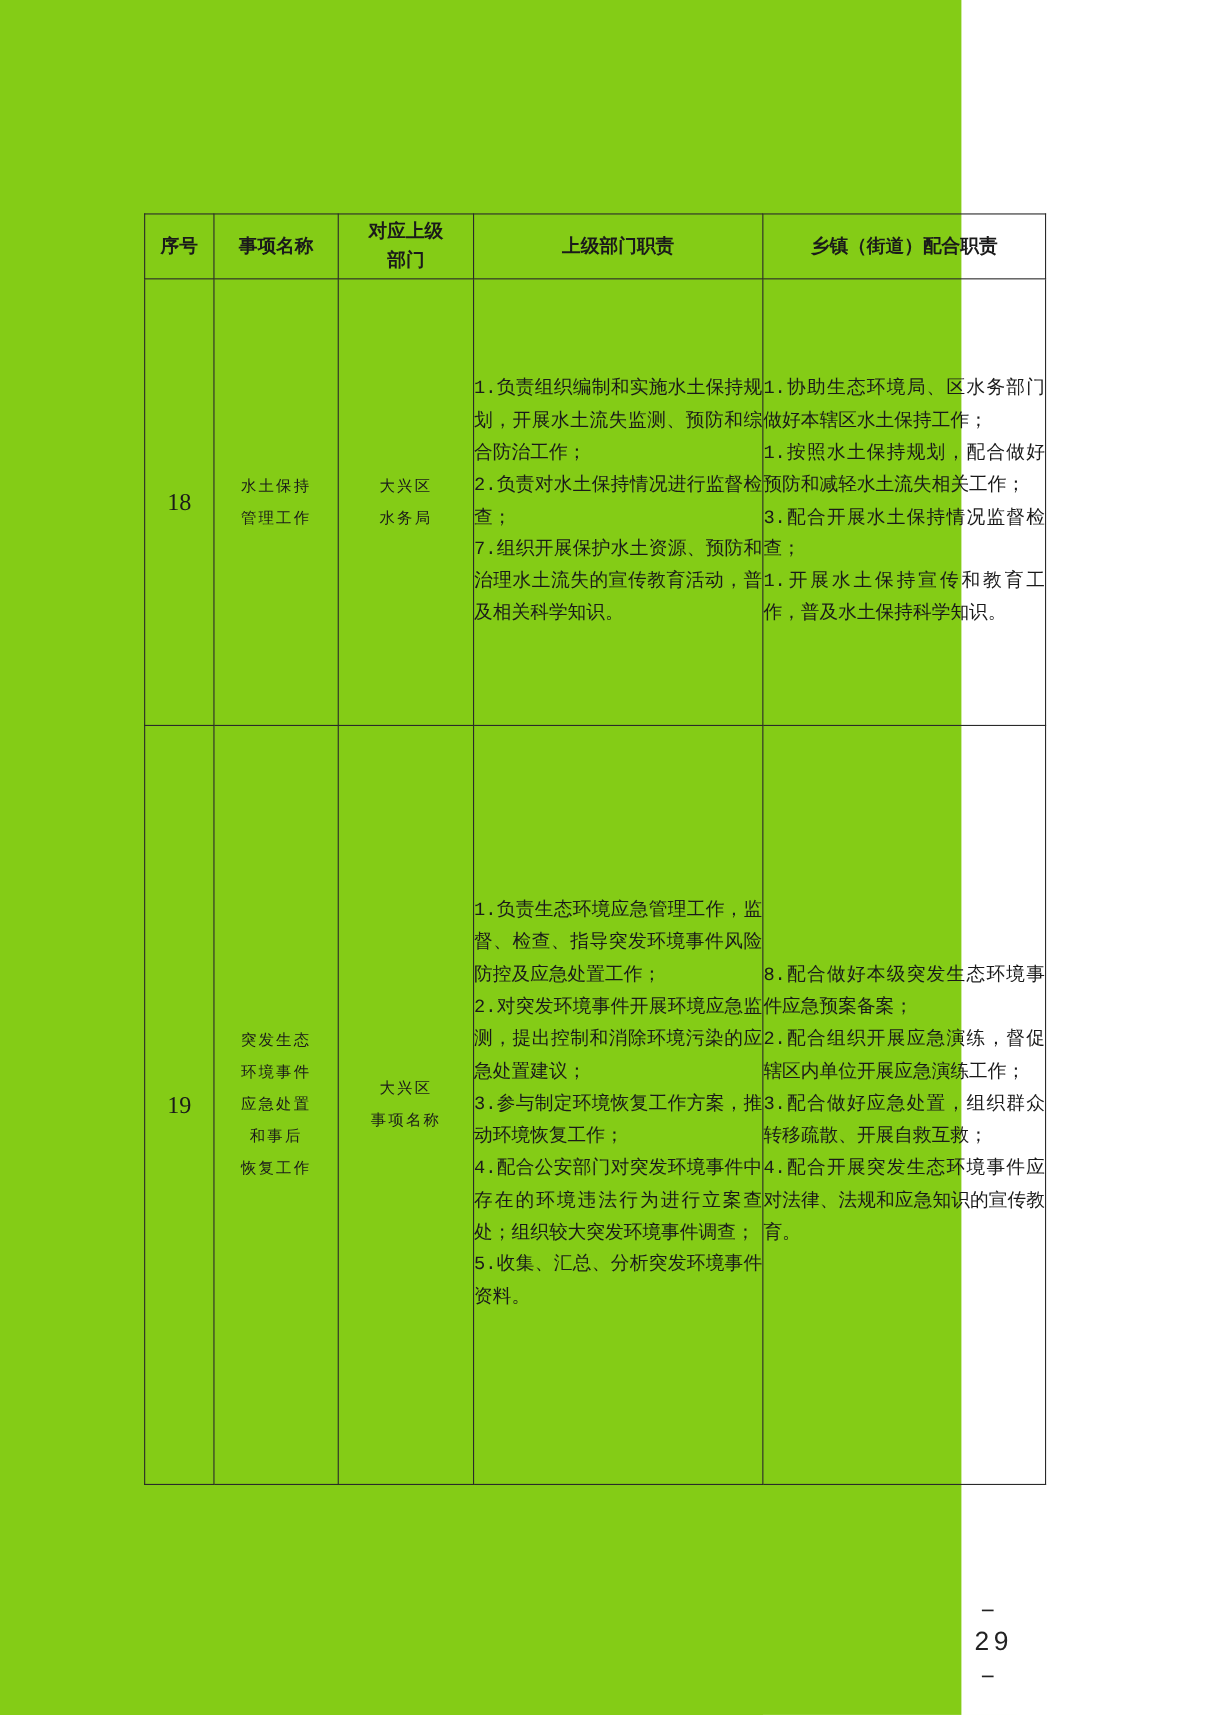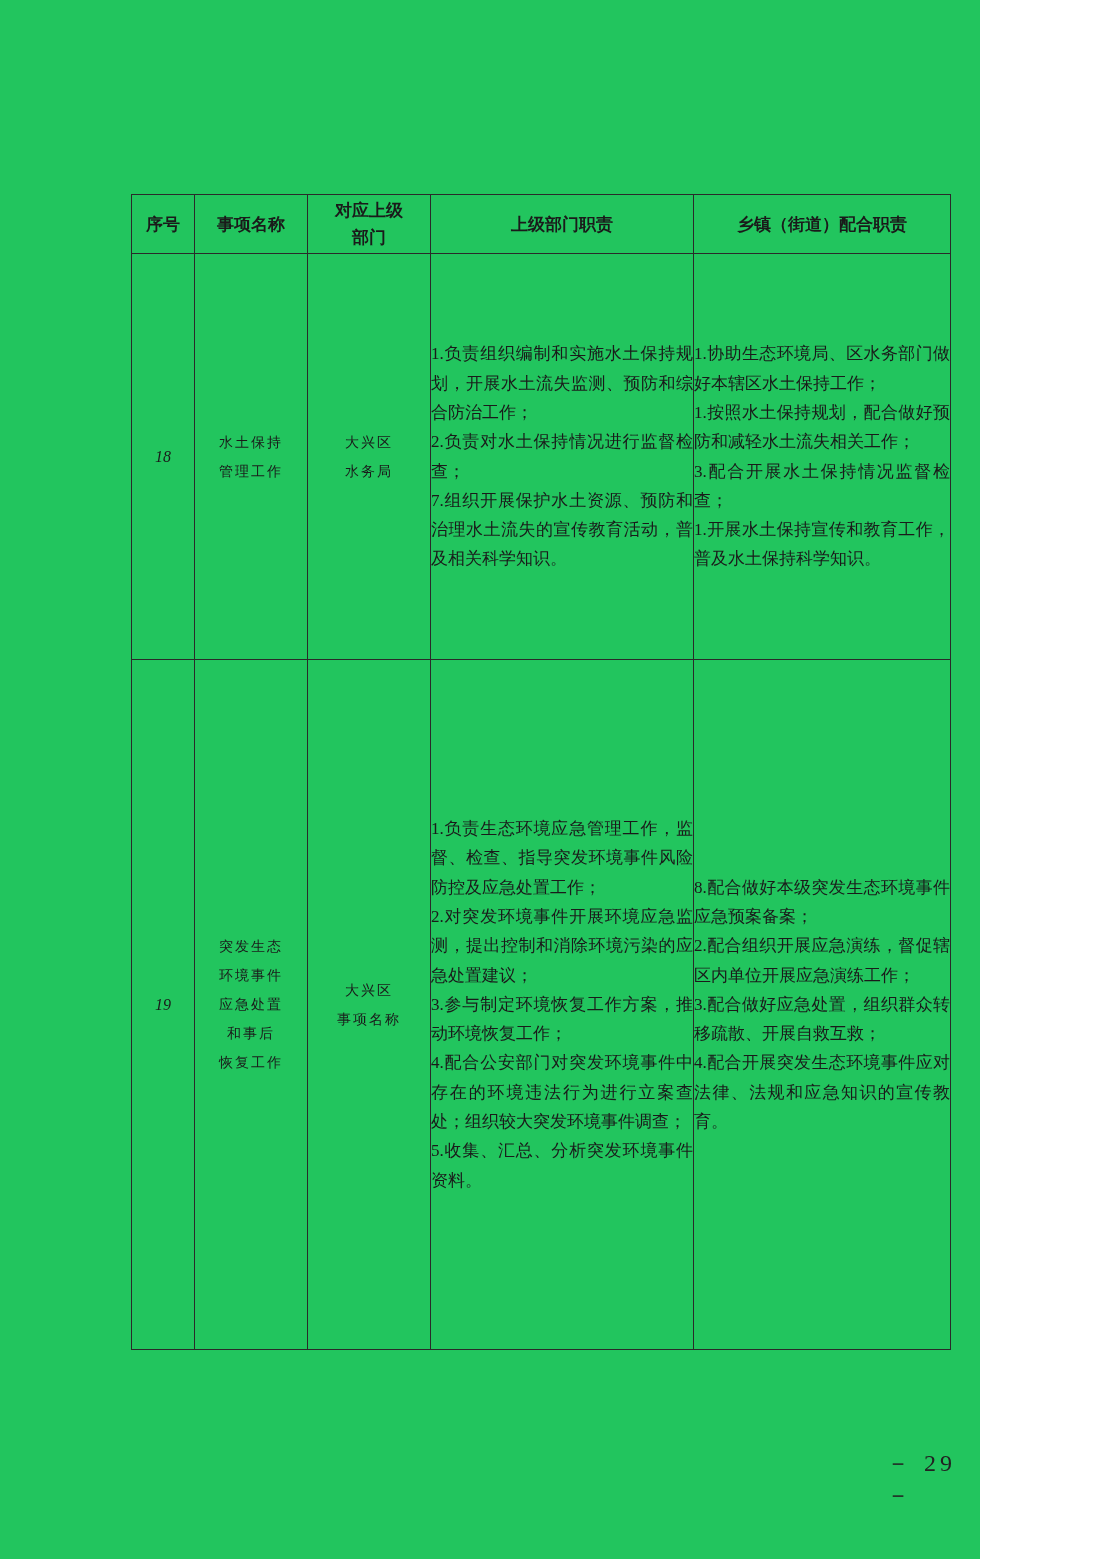--- a/index.html
+++ b/index.html
@@ -1,50 +1,50 @@
 <!DOCTYPE html>
 <html><head>
   <meta charset="utf-8">
   <style>
     html, body { margin: 0; padding: 0; background: #ffffff; }
     body { width: 1102px; height: 1559px; position: relative; overflow: hidden; }
-    .page { position: absolute; left: 0; top: 0; width: 980px; height: 1559px; background: #22c55e; }
+    .page { position: absolute; left: 0; top: 0; width: 874px; height: 1559px; background: #84cc16; }
     table.duty {
       position: absolute; left: 131px; top: 194px;
       width: 819px; border-collapse: collapse; table-layout: fixed;
       color: #1a1a1a;
     }
     table.duty td, table.duty th {
       border: 1.5px solid #2a2a2a;
       padding: 0;
       vertical-align: middle;
     }
     th {
       font-family: "DejaVu Sans", sans-serif;
       font-weight: bold;
       font-size: 17px;
       line-height: 27px;
       text-align: center;
       height: 58px;
     }
     td.c { text-align: center; font-family: "DejaVu Serif", serif; font-size: 14px; line-height: 29px; letter-spacing: 2px; }
-    td.num { font-family: "Liberation Serif", serif; font-size: 16px; letter-spacing: 0; font-style: italic; }
+    td.num { font-family: "Liberation Serif", serif; font-size: 22px; letter-spacing: 0; }
     td.txt {
-      font-family: Liberation Serif, serif;
+      font-family: Liberation Mono, monospace;
       font-size: 17px;
       line-height: 29.3px;
       text-align: justify;
       padding: 0 9px 0 10px;
     }
     td.txt .line { display: block; }
     .r18 { height: 406px; }
     .r19 { height: 690px; }
     .pagenum {
       position: absolute; left: 886px; top: 1447px;
-      font-family: Liberation Serif, serif; font-size: 24px; color: #222;
+      font-family: Liberation Sans, sans-serif; font-size: 24px; color: #222;
       letter-spacing: 4px;
     }
   </style>
 </head>
 <body>
 
 <div class="page">
   <table class="duty">
     <colgroup>
       <col style="width:63px">

